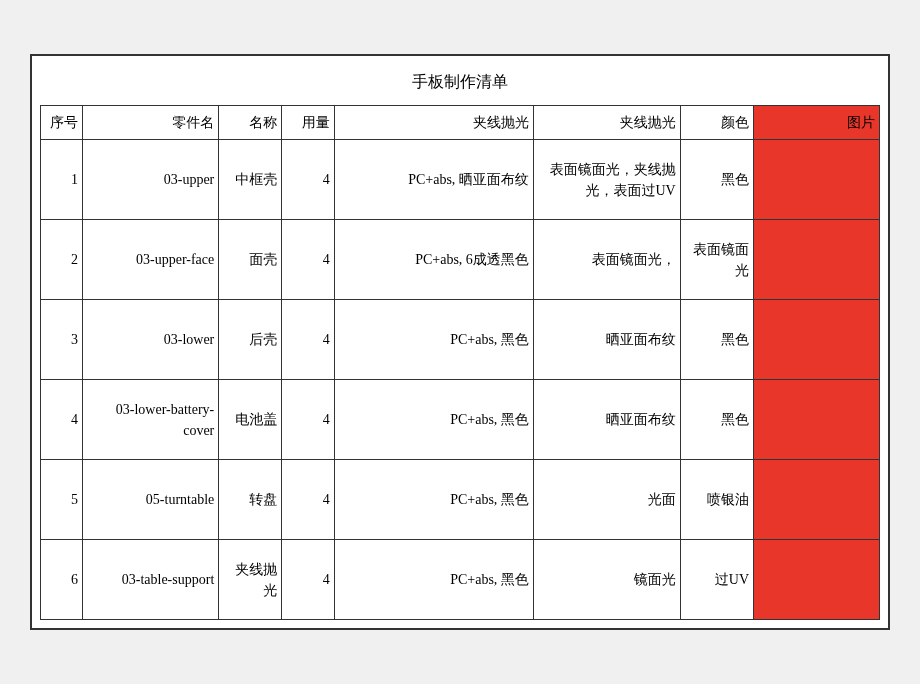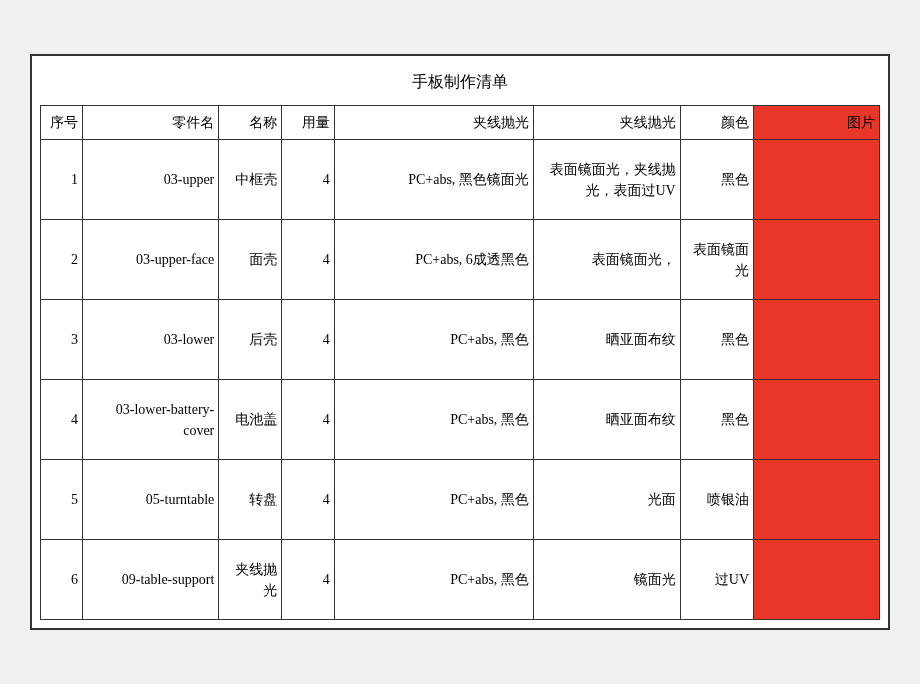--- a/index.html
+++ b/index.html
@@ -92,21 +92,21 @@
         <th>颜色</th>
         <th class="col-image">图片</th>
       </tr>
     </thead>
     <tbody id="table-body">
     <tr style="height: 80px;">
           <td>1</td>
           <td>03-upper</td>
           <td>中框壳</td>
           <td>4</td>
-          <td>PC+abs, 黑色镜面光</td>
+          <td>PC+abs, 晒亚面布纹</td>
           <td>表面镜面光，夹线抛光，表面过UV</td>
           <td>黑色</td>
           <td class="image-cell" style="background-color: rgb(232, 55, 42);"></td>
         </tr>
         <tr style="height: 80px;">
           <td>2</td>
           <td>03-upper-face</td>
           <td>面壳</td>
           <td>4</td>
           <td>PC+abs, 6成透黑色</td>
@@ -139,21 +139,21 @@
           <td>05-turntable</td>
           <td>转盘</td>
           <td>4</td>
           <td>PC+abs, 黑色</td>
           <td>光面</td>
           <td>喷银油</td>
           <td class="image-cell" style="background-color: rgb(232, 55, 42);"></td>
         </tr>
         <tr style="height: 80px;">
           <td>6</td>
-          <td>09-table-support</td>
+          <td>03-table-support</td>
           <td>夹线抛光</td>
           <td>4</td>
           <td>PC+abs, 黑色</td>
           <td>镜面光</td>
           <td>过UV</td>
           <td class="image-cell" style="background-color: rgb(232, 55, 42);"></td>
         </tr>
       </tbody>
   </table>
 </div>

